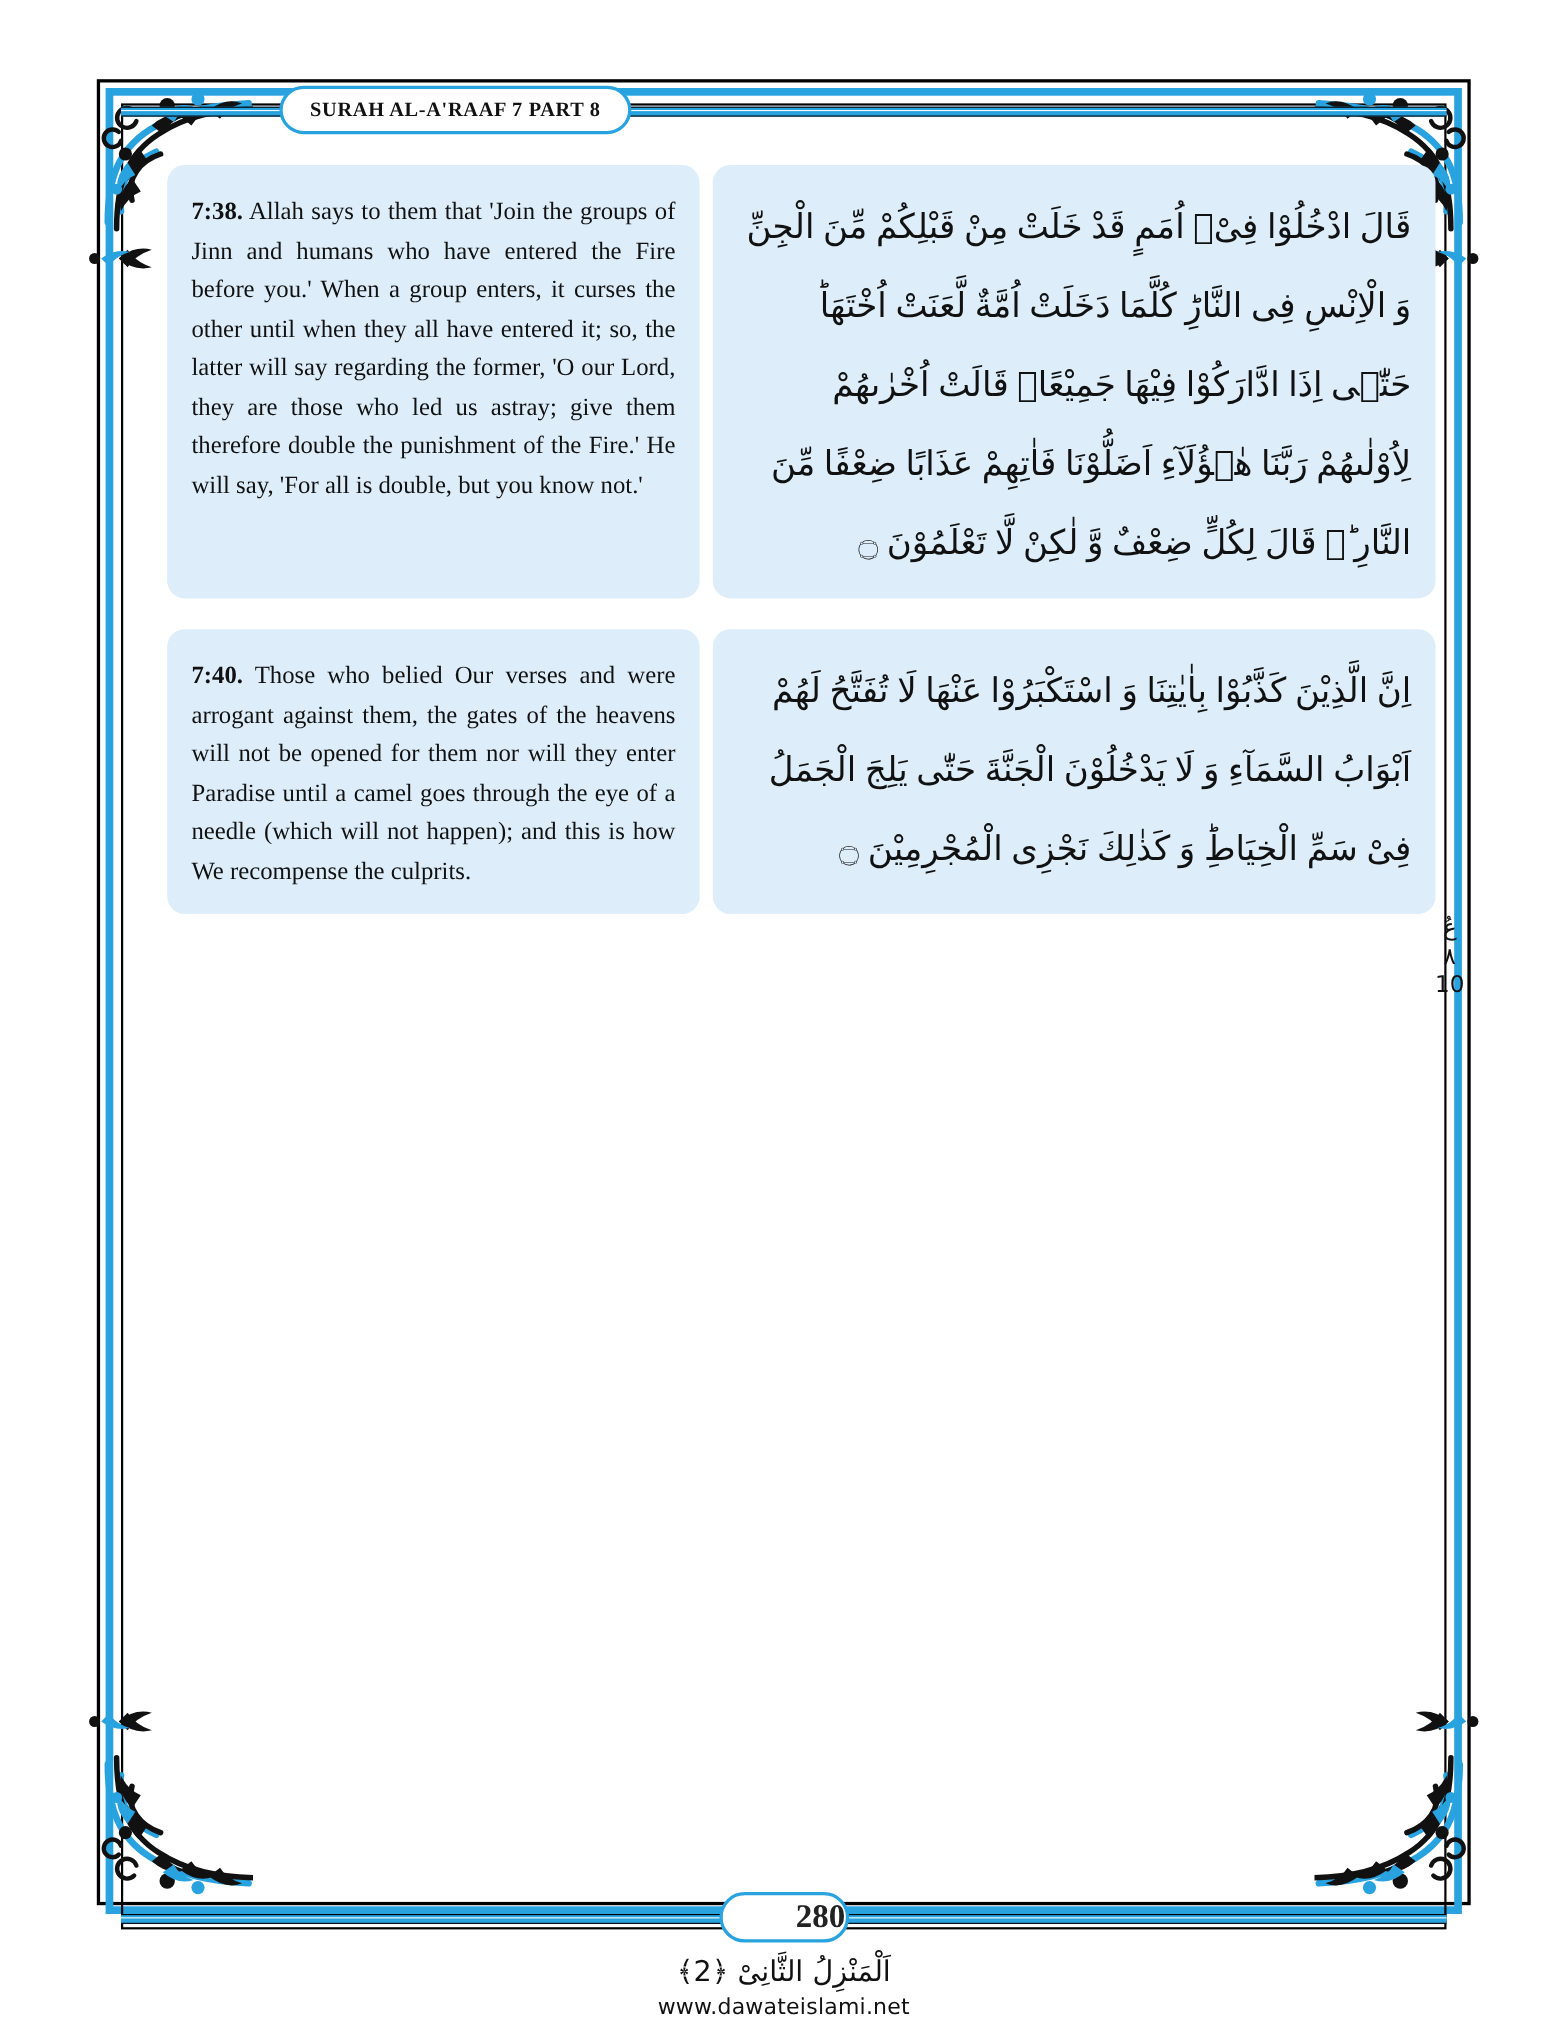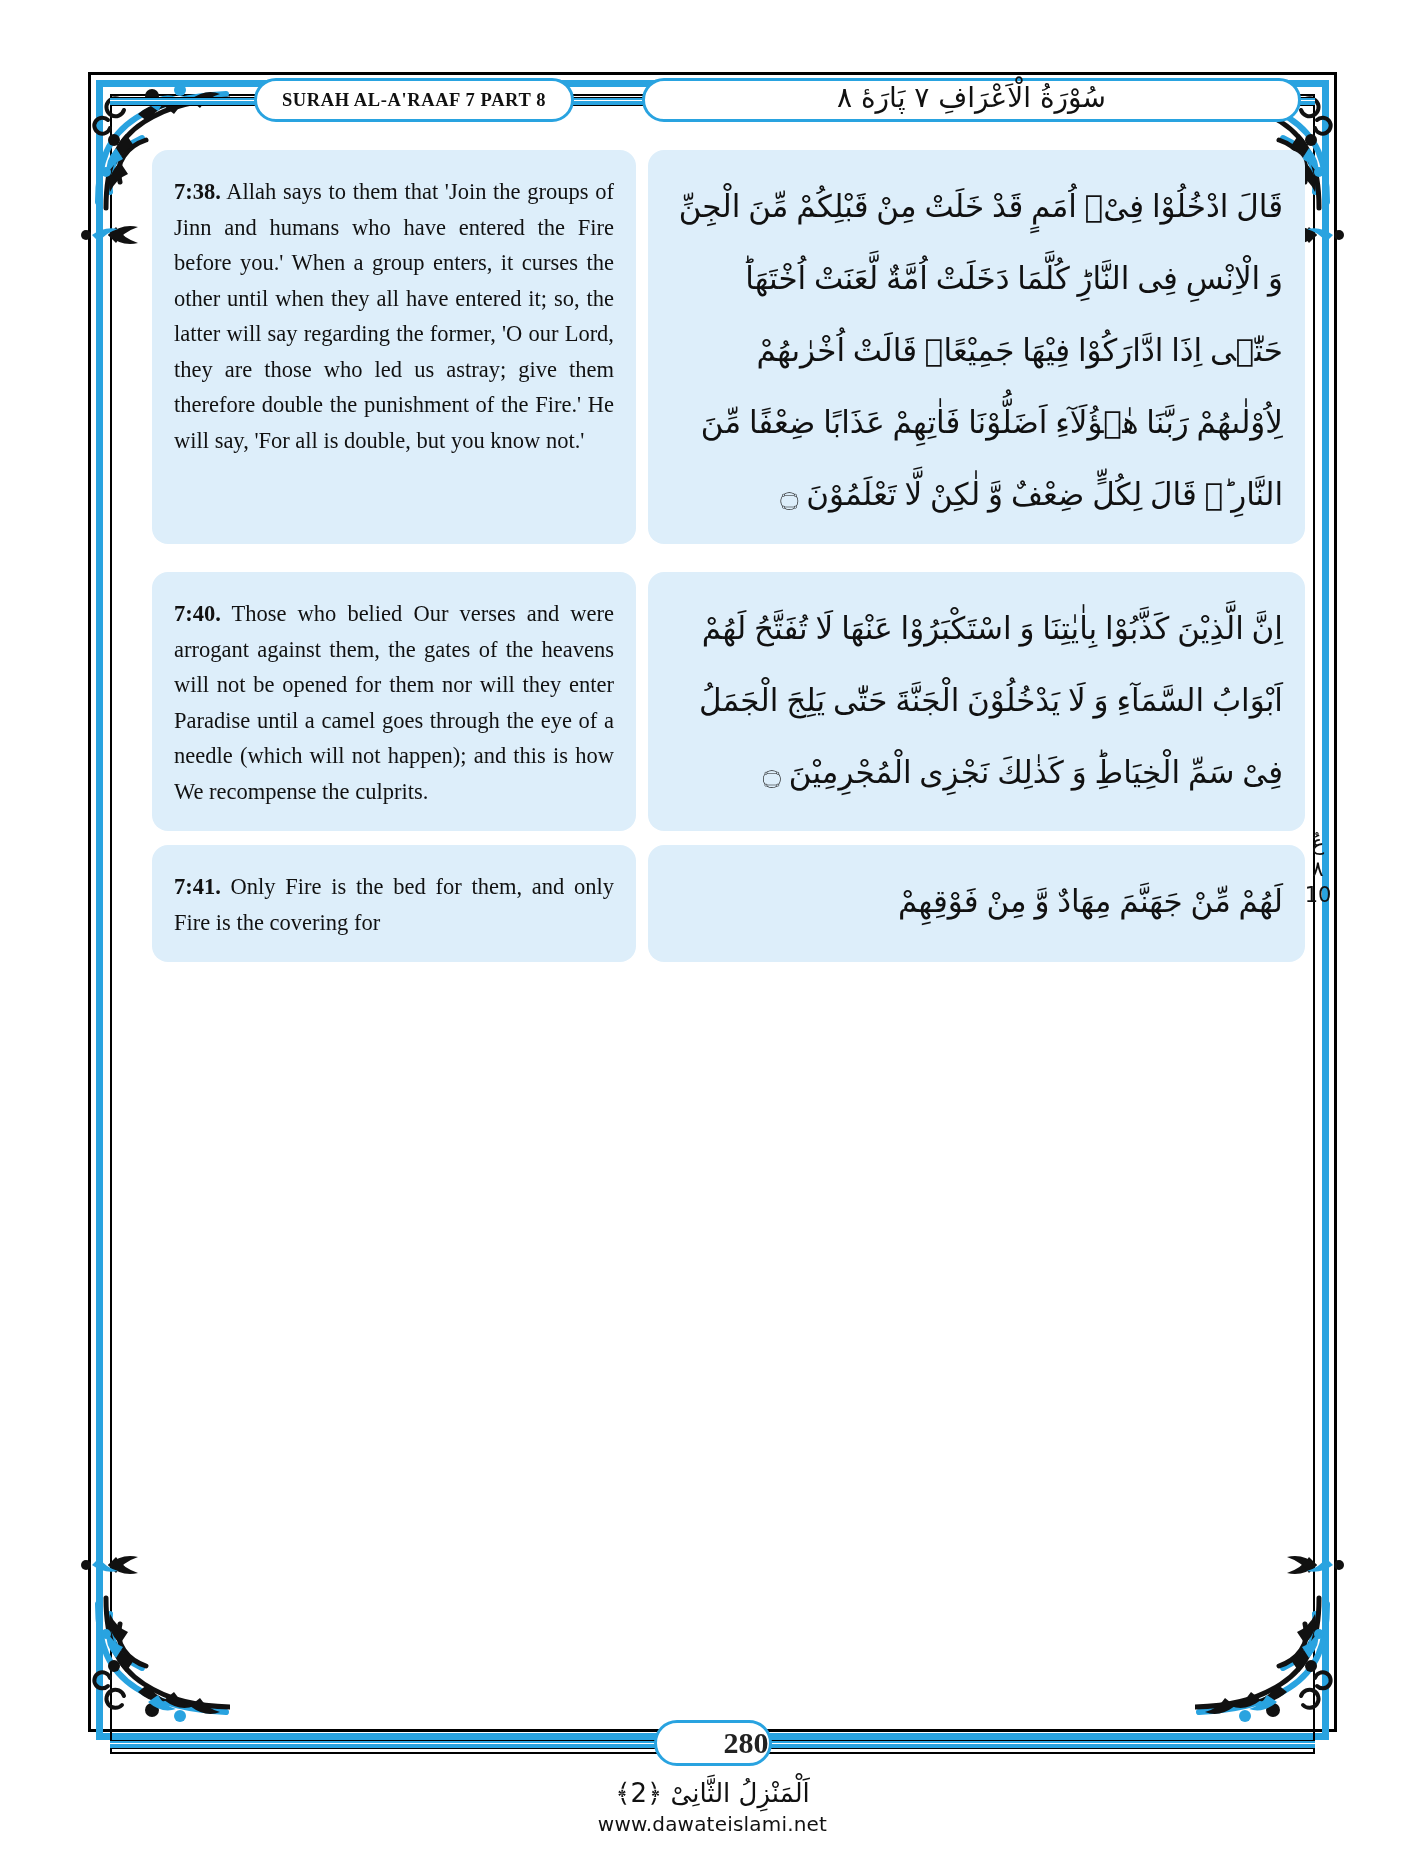--- a/index.html
+++ b/index.html
@@ -342,23 +342,20 @@
       <circle cx="8" cy="25" r="5" fill="#111"></circle>
     </svg>
   </div>
 
   <div class="header-band">
     <div class="hdr-rule"></div>
     <div class="hdr-rule-thin"></div>
     <div class="pill pill-left">
       <span class="hdr-en">SURAH AL-A'RAAF 7 PART 8</span>
     </div>
-    <div class="pill pill-right">
-      <span class="hdr-ar">سُوْرَةُ الْاَعْرَافِ ٧ پَارَهٔ ٨</span>
-    </div>
   </div>
 
   <div class="content">
 
     <div class="verse-row">
       <div class="cell cell-en">
         <p class="en-text"><span class="vnum">7:38.</span> <span>Allah says to them that 'Join the groups of Jinn and humans who have entered the Fire before you.' When a group enters, it curses the other until when they all have entered it; so, the latter will say regarding the former, 'O our Lord, they are those who led us astray; give them therefore double the punishment of the Fire.' He will say, 'For all is double, but you know not.'</span></p>
       </div>
       <div class="cell cell-ar">
         <p class="ar-text">قَالَ ادْخُلُوْا فِیْۤ اُمَمٍ قَدْ خَلَتْ مِنْ قَبْلِكُمْ مِّنَ الْجِنِّ وَ الْاِنْسِ فِی النَّارِؕ كُلَّمَا دَخَلَتْ اُمَّةٌ لَّعَنَتْ اُخْتَهَاؕ حَتّٰۤى اِذَا ادَّارَكُوْا فِیْهَا جَمِیْعًاۙ قَالَتْ اُخْرٰىهُمْ لِاُوْلٰىهُمْ رَبَّنَا هٰۤؤُلَآءِ اَضَلُّوْنَا فَاٰتِهِمْ عَذَابًا ضِعْفًا مِّنَ النَّارِ ؕ۬ قَالَ لِكُلٍّ ضِعْفٌ وَّ لٰكِنْ لَّا تَعْلَمُوْنَ ۝</p>
@@ -370,28 +367,20 @@
 
     <div class="verse-row">
       <div class="cell cell-en">
         <p class="en-text"><span class="vnum">7:40.</span> <span>Those who belied Our verses and were arrogant against them, the gates of the heavens will not be opened for them nor will they enter Paradise until a camel goes through the eye of a needle (which will not happen); and this is how We recompense the culprits.</span></p>
       </div>
       <div class="cell cell-ar">
         <p class="ar-text">اِنَّ الَّذِیْنَ كَذَّبُوْا بِاٰیٰتِنَا وَ اسْتَكْبَرُوْا عَنْهَا لَا تُفَتَّحُ لَهُمْ اَبْوَابُ السَّمَآءِ وَ لَا یَدْخُلُوْنَ الْجَنَّةَ حَتّٰى یَلِجَ الْجَمَلُ فِیْ سَمِّ الْخِیَاطِؕ وَ كَذٰلِكَ نَجْزِی الْمُجْرِمِیْنَ ۝</p>
       </div>
     </div>
 
-    <div class="verse-row">
-      <div class="cell cell-en">
-        <p class="en-text"><span class="vnum">7:41.</span> <span>Only Fire is the bed for them, and only Fire is the covering for</span></p>
-      </div>
-      <div class="cell cell-ar">
-        <p class="ar-text">لَهُمْ مِّنْ جَهَنَّمَ مِهَادٌ وَّ مِنْ فَوْقِهِمْ</p>
-      </div>
-    </div>
 
   </div>
 
   <div class="margin-mark">
     <div>عُ</div>
     <div>٨</div>
     <div>10</div>
   </div>
 
   <div class="foot-band">

